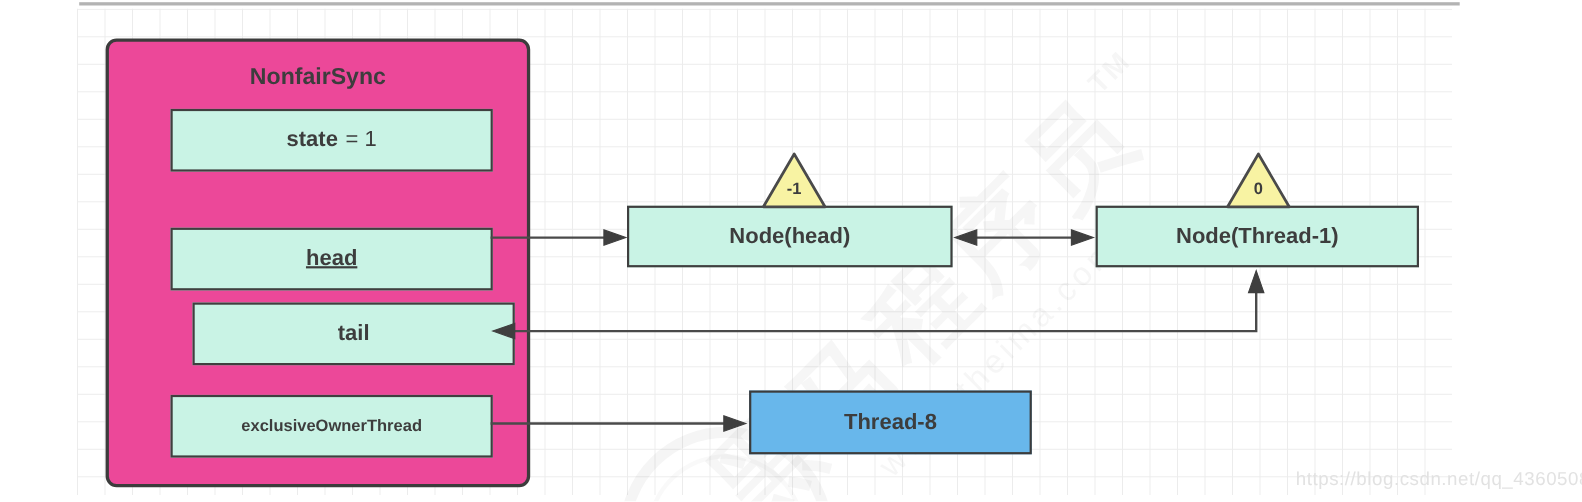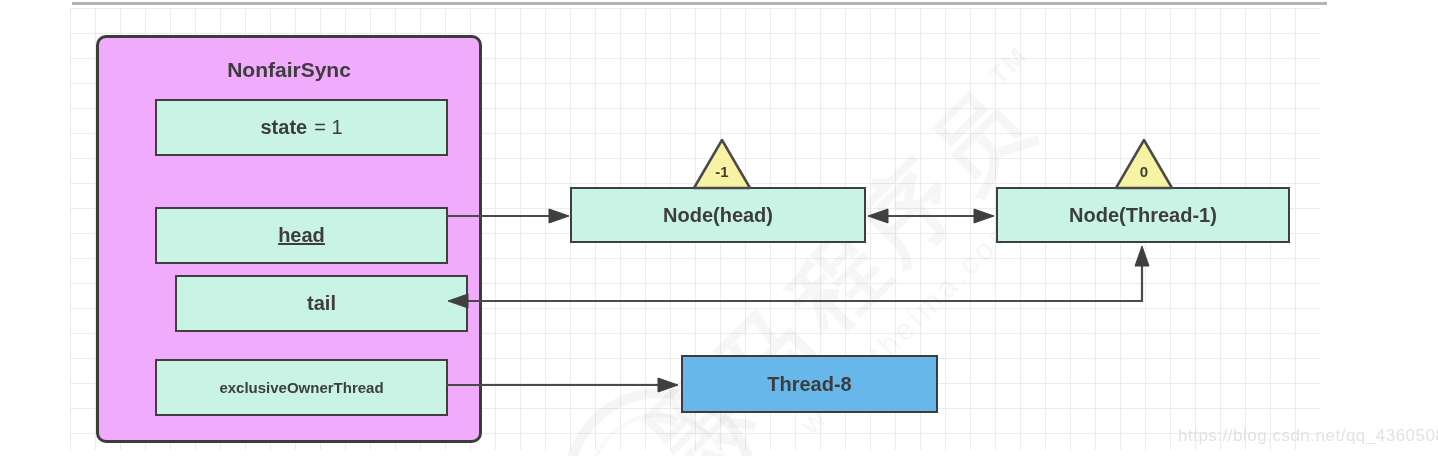--- a/index.html
+++ b/index.html
@@ -23,21 +23,21 @@
   .top-rule {
     position: absolute;
     left: 72px; top: 2px;
     width: 1255px; height: 3px;
     background: #b3b3b3;
   }
   .sync-container {
     position: absolute;
     left: 96px; top: 35px;
     width: 386px; height: 408px;
-    background: #f0abfc;
+    background: #ec4899;
     border: 3px solid #3c3c3c;
     border-radius: 10px;
   }
   .sync-title {
     position: absolute;
     left: 0; right: 0; top: 20px;
     text-align: center;
     font-size: 21px; font-weight: 700;
     color: #3d3d3d;
   }

